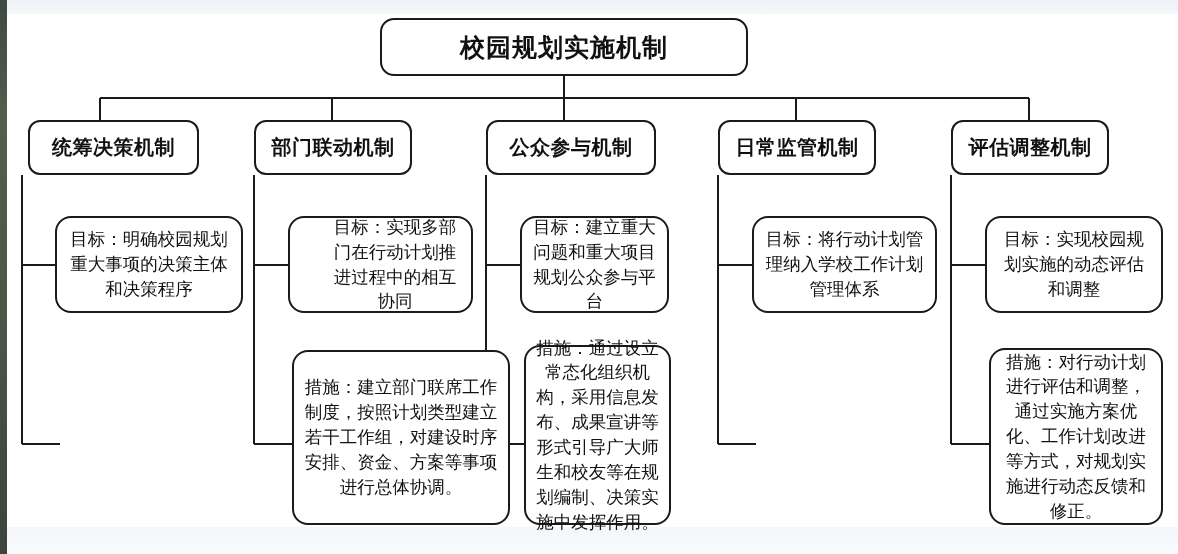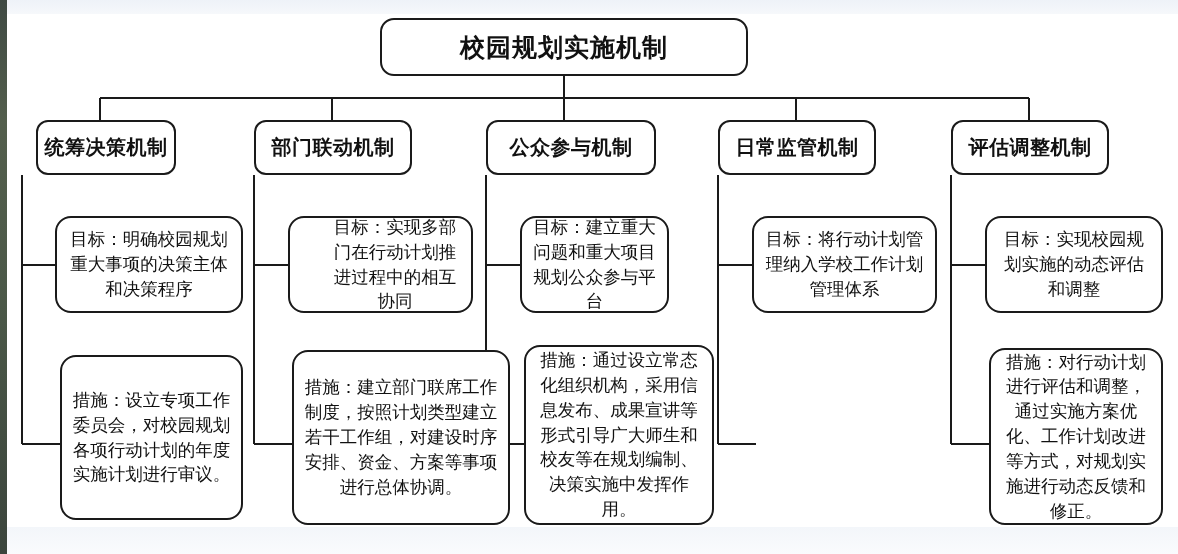--- a/index.html
+++ b/index.html
@@ -140,21 +140,21 @@
       <path d="M951,175 L951,444"></path>
       <path d="M951,265 L985,265"></path>
       <path d="M951,444 L989,444"></path>
     </g>
   </svg>
 
   <div class="node node-root" style="left:380px; top:18px; width:368px; height:58px;align-items:center;">
     <span class="txt">校园规划实施机制</span>
   </div>
 
-  <div class="node node-branch" style="left:36px; top:120px; width:140px; height:55px;">
+  <div class="node node-branch" style="left:28px; top:120px; width:171px; height:55px;">
     <span class="txt">统筹决策机制</span>
   </div>
   <div class="node node-branch" style="left:254px; top:120px; width:158px; height:55px;">
     <span class="txt">部门联动机制</span>
   </div>
   <div class="node node-branch" style="left:486px; top:120px; width:170px; height:55px;">
     <span class="txt">公众参与机制</span>
   </div>
   <div class="node node-branch" style="left:718px; top:120px; width:158px; height:55px;">
     <span class="txt">日常监管机制</span>
@@ -172,26 +172,23 @@
   <div class="node node-detail" style="left:520px; top:216px; width:149px; height:97px;">
     <span class="txt">目标：建立重大问题和重大项目规划公众参与平台</span>
   </div>
   <div class="node node-detail" style="left:752px; top:216px; width:185px; height:97px;">
     <span class="txt">目标：将行动计划管理纳入学校工作计划管理体系</span>
   </div>
   <div class="node node-detail" style="left:985px; top:216px; width:178px; height:97px;">
     <span class="txt">目标：实现校园规划实施的动态评估和调整</span>
   </div>
 
-  <div class="node node-detail" style="left:60px; top:355px; width:183px; height:165px;">
-    <span class="txt">措施：设立专项工作委员会，对校园规划各项行动计划的年度实施计划进行审议。</span>
-  </div>
   <div class="node node-detail" style="left:292px; top:350px; width:218px; height:175px;">
     <span class="txt">措施：建立部门联席工作制度，按照计划类型建立若干工作组，对建设时序安排、资金、方案等事项进行总体协调。</span>
   </div>
-  <div class="node node-detail" style="left:524px; top:345px; width:190px; height:180px;align-items:center;">
+  <div class="node node-detail" style="left:524px; top:345px; width:147px; height:180px;align-items:center;">
     <span class="txt">措施：通过设立常态化组织机构，采用信息发布、成果宣讲等形式引导广大师生和校友等在规划编制、决策实施中发挥作用。</span>
   </div>
   <div class="node node-detail" style="left:989px; top:348px; width:174px; height:177px;">
     <span class="txt">措施：对行动计划进行评估和调整，通过实施方案优化、工作计划改进等方式，对规划实施进行动态反馈和修正。</span>
   </div>
 
 </div>
 
 </body></html>

